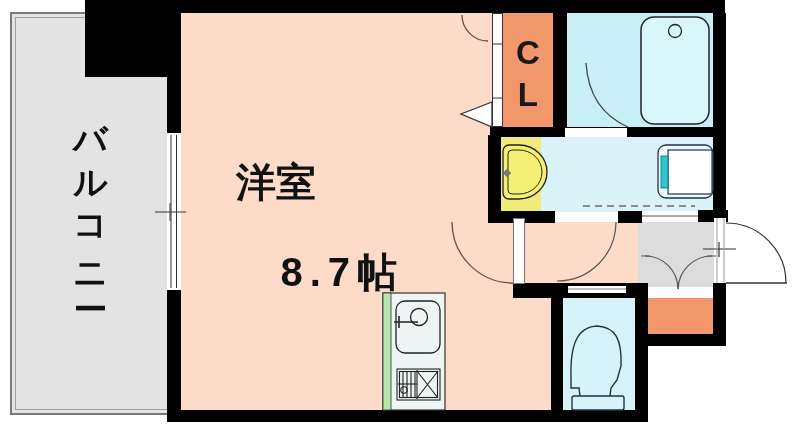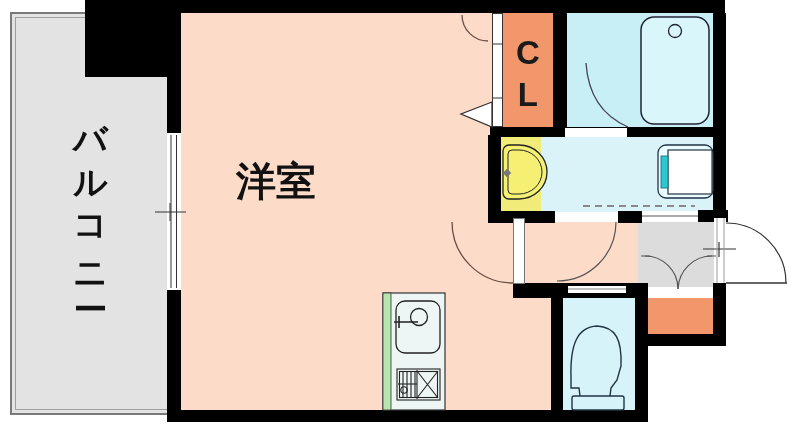--- a/index.html
+++ b/index.html
@@ -19,21 +19,21 @@
   .washroom{left:501px;top:137px;width:215px;height:75px;background:#d9f3f8;}
   .bathroom{left:555px;top:13px;width:170px;height:114px;background:#c9eff6;}
   .toilet-room{left:563px;top:297px;width:72px;height:113px;background:#d5f3f8;}
   .closet{left:502px;top:13px;width:53px;height:114px;background:#f2976c;}
   .basin-counter{left:501px;top:137px;width:40px;height:74px;background:#f1eb79;}
   .fold-door{left:492px;top:13px;width:11px;height:114px;background:#fff;border:1px solid #333;box-sizing:border-box;}
   
   .lbl{position:absolute;color:#111;font-weight:bold;}
   .lbl-balcony{left:74px;top:100px;writing-mode:vertical-rl;text-orientation:upright;
                font-size:34px;letter-spacing:9px;line-height:1;}
-  .lbl-room{left:236px;top:160px;font-size:40px;line-height:1.12;white-space:pre;font-family:Liberation Serif, serif;}
+  .lbl-room{left:236px;top:160px;font-size:40px;line-height:1.12;white-space:pre;}
   .lbl-room .area{letter-spacing:7px;}
   .lbl-cl{left:509px;top:34px;writing-mode:vertical-rl;text-orientation:upright;
           font-size:33px;letter-spacing:5px;line-height:1.1;color:#1a1a1a;}
   svg{position:absolute;left:0;top:0;}
 </style>
 </head>
 <body>
 
 <div class="plan">
 
@@ -159,16 +159,17 @@
     </g>
 
     <g fill="none" stroke="#234" stroke-width="1.4">
       <rect x="572" y="396" width="52" height="14" rx="2"></rect>
       <path d="M580,396 L579,388 L571,388 L571,378 C570,345 577,327 597,326 C616,327 622,340 621,366 L617,380 L611,388 L610,396"></path>
     </g>
   </svg>
 
   <div class="lbl lbl-balcony">バルコニー</div>
   <div class="lbl lbl-room"><span>洋室</span><br>
+    <span class="area">8.7帖</span>
   </div>
   <div class="lbl lbl-cl">CL</div>
 
 </div>
 
 </body></html>

